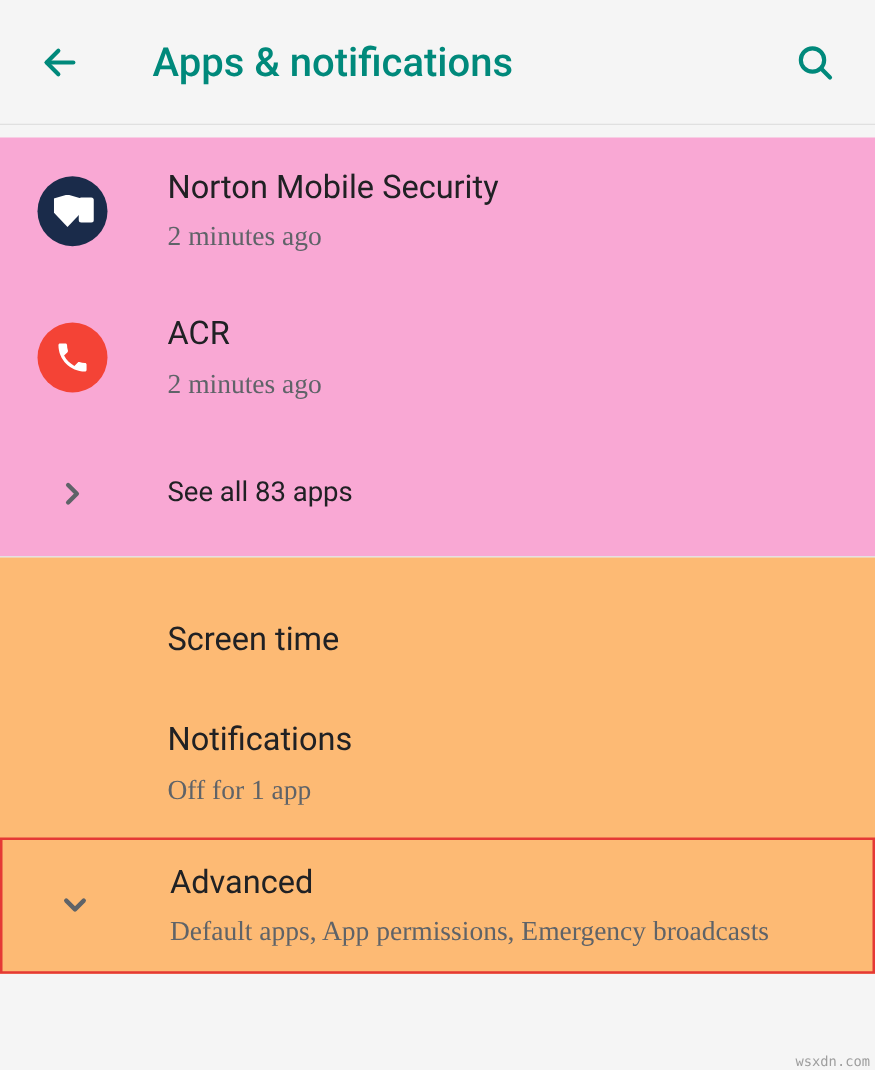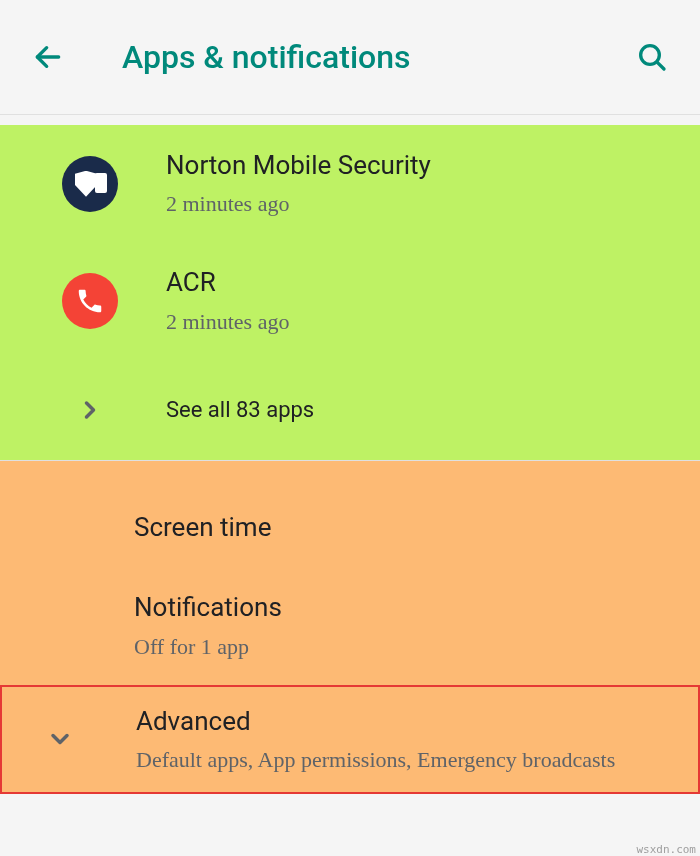--- a/index.html
+++ b/index.html
@@ -10,21 +10,21 @@
     body {
       font-family: Roboto, -apple-system, BlinkMacSystemFont, sans-serif;
       background: #f5f5f5;
       width: 700px;
       height: 856px;
       overflow: hidden;
       position: relative;
     }
     .header {
       background: #f5f5f5;
-      height: 115px;
+      height: 100px;
       display: flex;
       align-items: center;
       padding: 0 30px;
       border-bottom: 1px solid #e0e0e0;
     }
     .back-icon {
       color: #00897b;
       cursor: pointer;
       width: 36px;
       height: 36px;
@@ -42,23 +42,22 @@
     .search-icon {
       color: #00897b;
       cursor: pointer;
       width: 36px;
       height: 36px;
       display: flex;
       align-items: center;
       justify-content: center;
     }
     .content {
-      background: #bef264;
+      background: #f9a8d4;
       margin-top: 10px;
-      padding-left: 32px;
     }
     .list-item {
       display: flex;
       align-items: center;
       padding: 22px 30px;
       cursor: pointer;
       min-height: 96px;
     }
     .list-item-icon {
       width: 56px;

